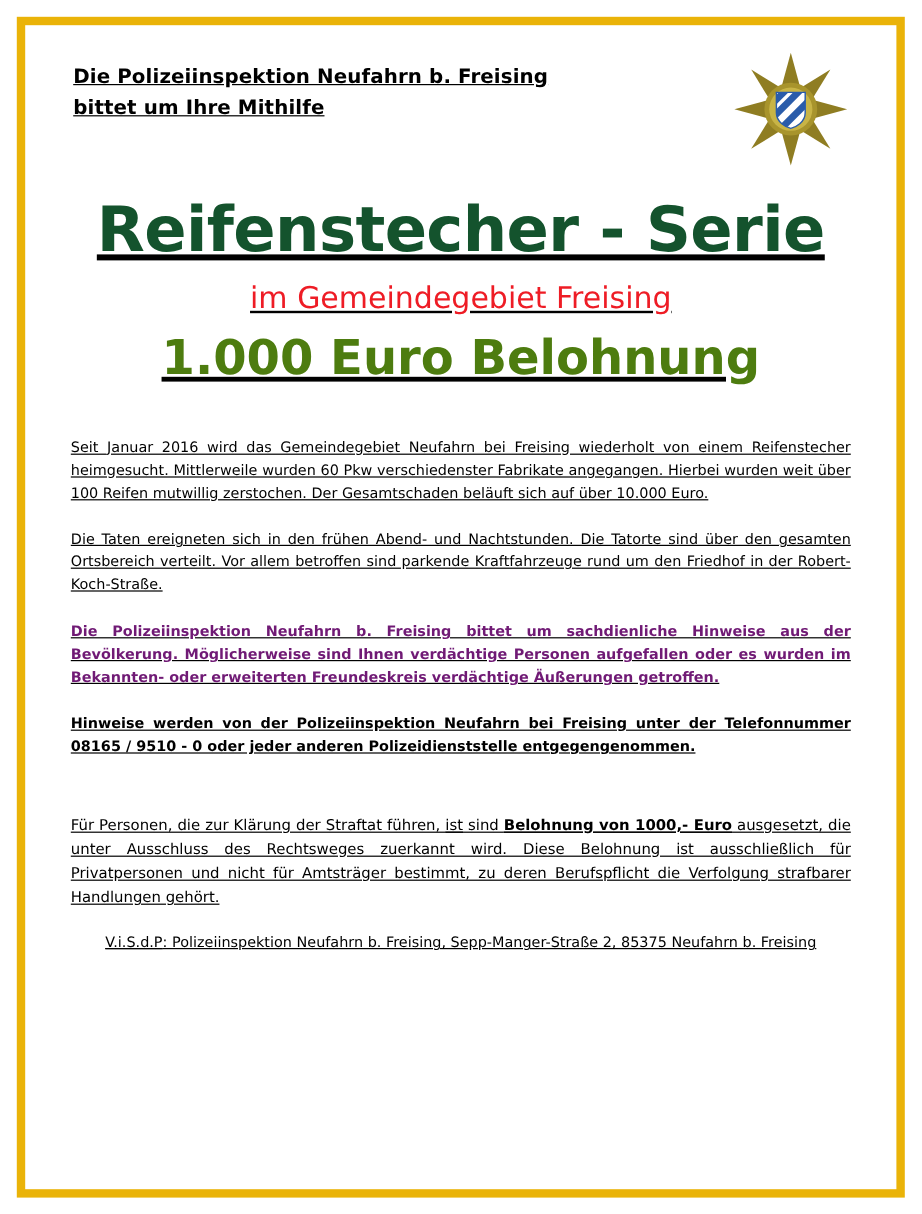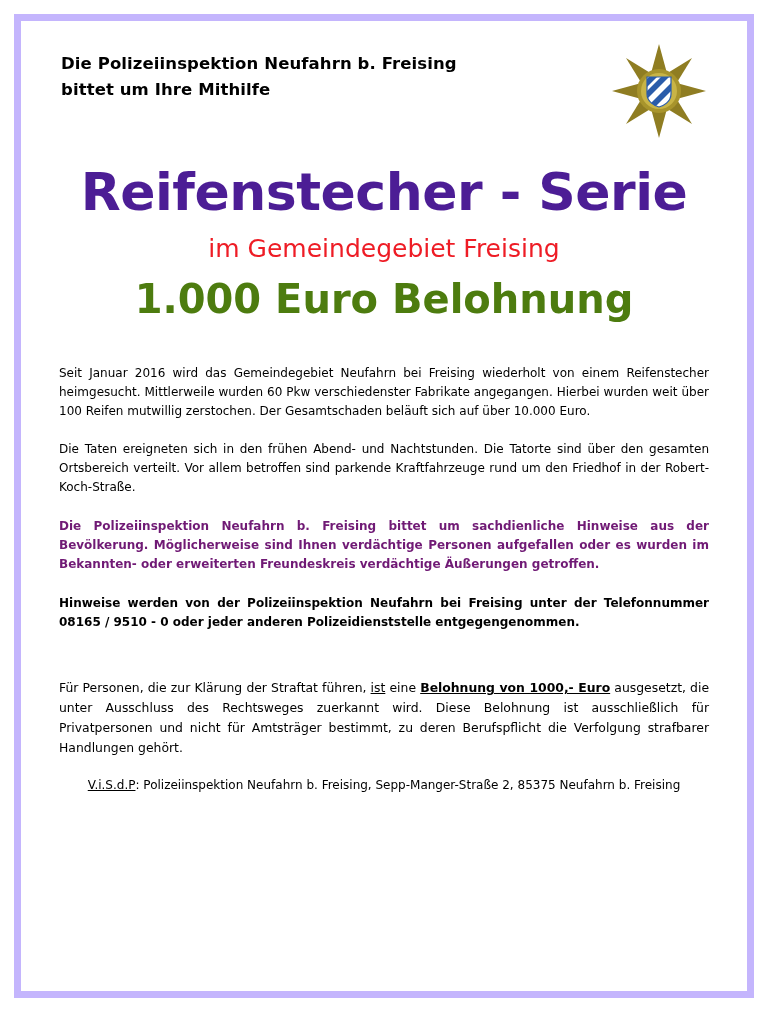--- a/index.html
+++ b/index.html
@@ -19,23 +19,24 @@
     box-sizing: border-box;
     width: 768px;
     height: 1012px;
     padding: 14px;
     background: #ffffff;
   }
   .frame {
     box-sizing: border-box;
     width: 100%;
     height: 100%;
-    border: 7px solid #c4b5fd;
+    border: 7px solid #eab308;
     padding: 22px 30px 10px 30px;
     position: relative;
+    text-decoration: underline;
   }
 
   
   .header {
     display: flex;
     align-items: flex-start;
     justify-content: space-between;
     min-height: 90px;
   }
   .header-text {
@@ -54,21 +55,21 @@
     height: 96px;
     position: relative;
     margin-right: 6px;
     flex: 0 0 auto;
   }
   .emblem svg { display: block; }
 
   
   .title-main {
     text-align: center;
-    color: #4c1d95;
+    color: #14532d;
     font-weight: bold;
     font-size: 52px;
     letter-spacing: -0.5px;
     margin-top: 26px;
     line-height: 1.05;
   }
   .title-sub {
     text-align: center;
     color: #ee1c25;
     font-size: 25px;
@@ -172,21 +173,21 @@
     <div class="title-reward">1.000 Euro Belohnung</div>
 
     <div class="body-block">
       <div class="para">Seit Januar 2016 wird das Gemeindegebiet Neufahrn bei Freising wiederholt von einem Reifenstecher heimgesucht. Mittlerweile wurden 60 Pkw verschiedenster Fabrikate angegangen. Hierbei wurden weit über 100 Reifen mutwillig zerstochen. Der Gesamtschaden beläuft sich auf über 10.000 Euro.</div>
       <div class="para">Die Taten ereigneten sich in den frühen Abend- und Nachtstunden. Die Tatorte sind über den gesamten Ortsbereich verteilt. Vor allem betroffen sind parkende Kraftfahrzeuge rund um den Friedhof in der Robert-Koch-Straße.</div>
       <div class="para red">Die Polizeiinspektion Neufahrn b. Freising bittet um sachdienliche Hinweise aus der Bevölkerung. Möglicherweise sind Ihnen verdächtige Personen aufgefallen oder es wurden im Bekannten- oder erweiterten Freundeskreis verdächtige Äußerungen getroffen.</div>
       <div class="para bold">Hinweise werden von der Polizeiinspektion Neufahrn bei Freising unter der Telefonnummer 08165 / 9510 - 0 oder jeder anderen Polizeidienststelle entgegengenommen.</div>
     </div>
 
     <div class="fineprint">
-      <span>Für Personen, die zur Klärung der Straftat führen, </span><span class="u">ist</span><span> eine </span><span class="u b">Belohnung von 1000,- Euro</span><span> ausgesetzt, die unter Ausschluss des Rechtsweges zuerkannt wird. Diese Belohnung ist ausschließlich für Privatpersonen und nicht für Amtsträger bestimmt, zu deren Berufspflicht die Verfolgung strafbarer Handlungen gehört.</span>
+      <span>Für Personen, die zur Klärung der Straftat führen, </span><span class="u">ist</span><span> sind </span><span class="u b">Belohnung von 1000,- Euro</span><span> ausgesetzt, die unter Ausschluss des Rechtsweges zuerkannt wird. Diese Belohnung ist ausschließlich für Privatpersonen und nicht für Amtsträger bestimmt, zu deren Berufspflicht die Verfolgung strafbarer Handlungen gehört.</span>
     </div>
 
     <div class="visdp">
       <span class="u">V.i.S.d.P</span><span>: Polizeiinspektion Neufahrn b. Freising, Sepp-Manger-Straße 2, 85375 Neufahrn b. Freising</span>
     </div>
 
   </div>
 </div>
 
 </body></html>

